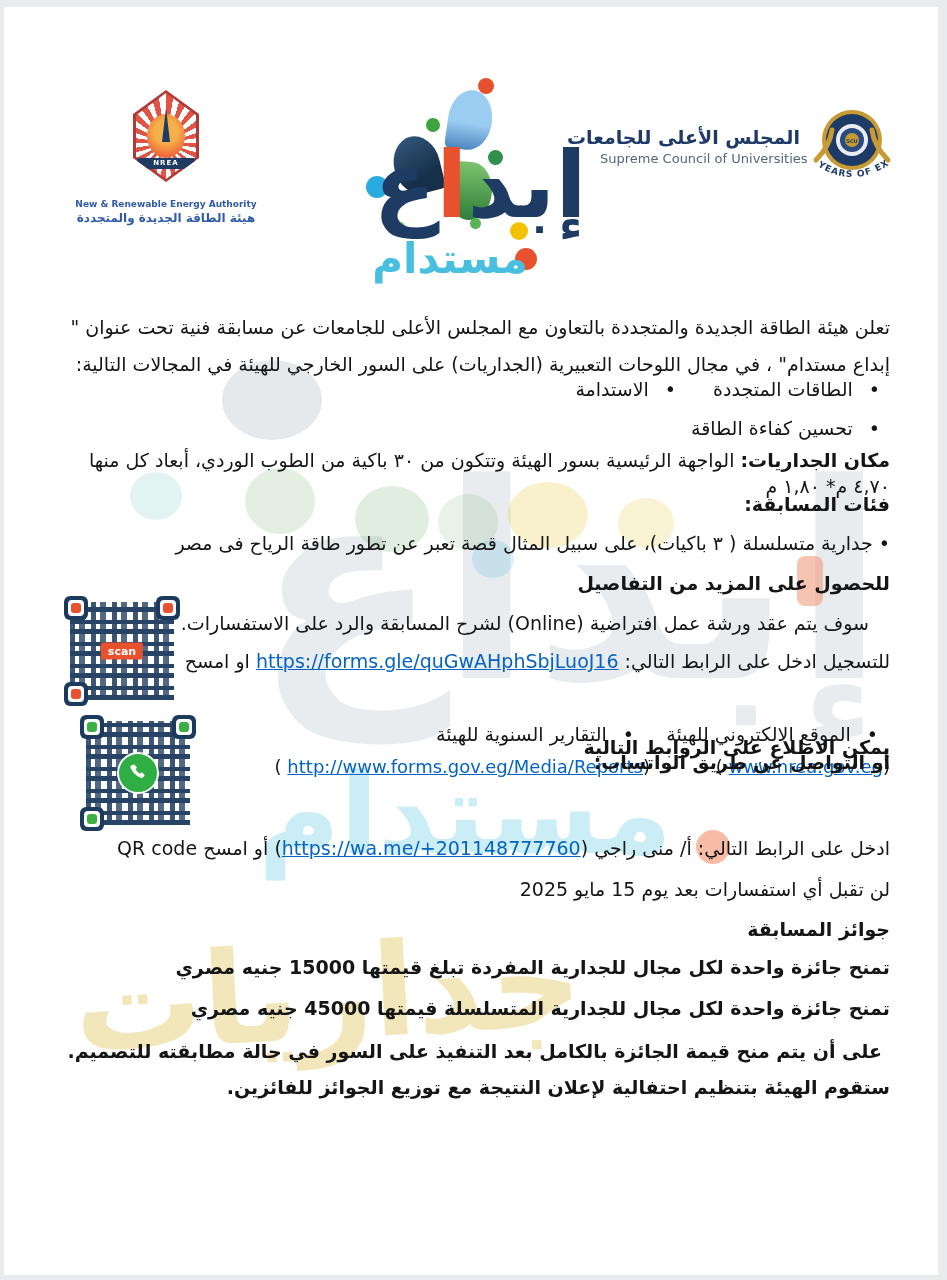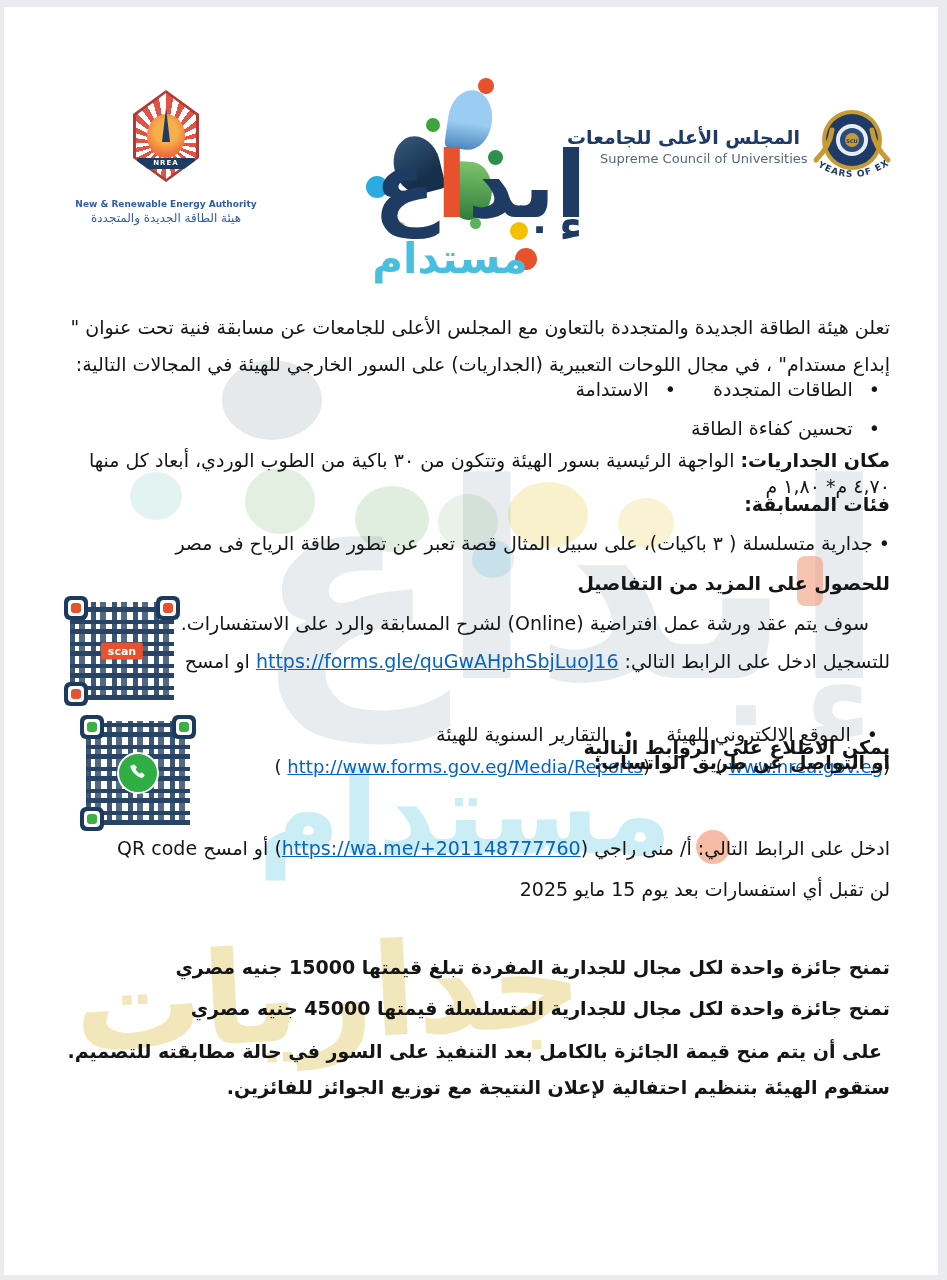--- a/index.html
+++ b/index.html
@@ -52,21 +52,21 @@
   .nrea-oval{position:absolute;left:50%;top:26%;transform:translateX(-50%);
     width:38px;height:44px;border-radius:50%;
     background:radial-gradient(circle at 50% 40%, #f6b049 0 35%, #ef6a3a 75%);}
   .nrea-obelisk{position:absolute;left:50%;top:20%;transform:translateX(-50%);
     width:0;height:0;border-left:4px solid transparent;border-right:4px solid transparent;
     border-bottom:34px solid #1d3b63;}
   .nrea-banner{position:absolute;left:50%;bottom:14%;transform:translateX(-50%);
     width:58px;height:11px;background:#1d3b63;border-radius:2px;
     color:#fff;font-size:7px;font-weight:bold;line-height:11px;text-align:center;letter-spacing:1px;}
   .nrea-en{margin-top:17px;font-size:9px;font-weight:bold;color:#2f5ba8;white-space:nowrap;}
-  .nrea-ar{font-size:12px;font-weight:normal;color:#2f5ba8;margin-top:2px;}
+  .nrea-ar{font-size:12px;font-weight:bold;color:#2f5ba8;margin-top:2px;}
   
   .ibda{position:absolute;left:330px;top:70px;width:300px;height:230px;}
   .petal{position:absolute;}
   .ib-p1{left:64px;top:66px;width:46px;height:58px;border-radius:65% 65% 12% 65%;
     background:linear-gradient(160deg,#35597e,#16304b 70%);transform:rotate(-14deg);}
   .ib-p2{left:118px;top:20px;width:44px;height:60px;border-radius:65% 65% 65% 12%;
     background:linear-gradient(180deg,#9bcdf2 0 55%,#4d86c0);transform:rotate(8deg);}
   .ib-p3{left:118px;top:92px;width:44px;height:58px;border-radius:12% 65% 65% 65%;
     background:linear-gradient(180deg,#7cc36c,#2e7d3a);transform:rotate(4deg);}
   .dot{position:absolute;border-radius:50%;}
@@ -207,20 +207,21 @@
     <div class="cell url-cell"><span>( </span><a class="lnk">www.nrea.gov.eg</a><span>)</span></div>
     <div class="cell url-cell"><span>( </span><a class="lnk">http://www.forms.gov.eg/Media/Reports</a><span>)</span></div>
   </div>
 
   <div class="line bold" style="top:750px;">أو التواصل عن طريق الواتساب:</div>
   <div class="line" style="top:836px;">
     <span>ادخل على الرابط التالي: أ/ منى راجي </span><span dir="ltr"><span>(</span><a class="lnk">https://wa.me/+201148777760</a><span>)</span></span><span> أو امسح QR code</span>
   </div>
   <div class="line" style="top:877px;">لن تقبل أي استفسارات بعد  يوم 15 مايو 2025</div>
 
+  <div class="line bold" style="top:917px;">جوائز المسابقة</div>
   <div class="line bold" style="top:955px;">تمنح جائزة واحدة لكل مجال للجدارية المفردة تبلغ قيمتها 15000 جنيه مصري</div>
   <div class="line bold" style="top:996px;">تمنح جائزة واحدة لكل مجال للجدارية المتسلسلة قيمتها 45000 جنيه مصري</div>
   <div class="line bold" style="top:1039px;right:65px;">على أن يتم منح قيمة الجائزة بالكامل بعد التنفيذ على السور في حالة مطابقته للتصميم.</div>
   <div class="line bold" style="top:1075px;">ستقوم الهيئة بتنظيم احتفالية لإعلان النتيجة مع توزيع الجوائز للفائزين.</div>
 
   <div class="qr" style="left:64px;top:596px;width:116px;height:110px;">
     <div class="qr-pat"></div>
     <div class="finder f-tl" style="--core:#e8512d;"></div>
     <div class="finder f-tr" style="--core:#e8512d;"></div>
     <div class="finder f-bl" style="--core:#e8512d;"></div>

